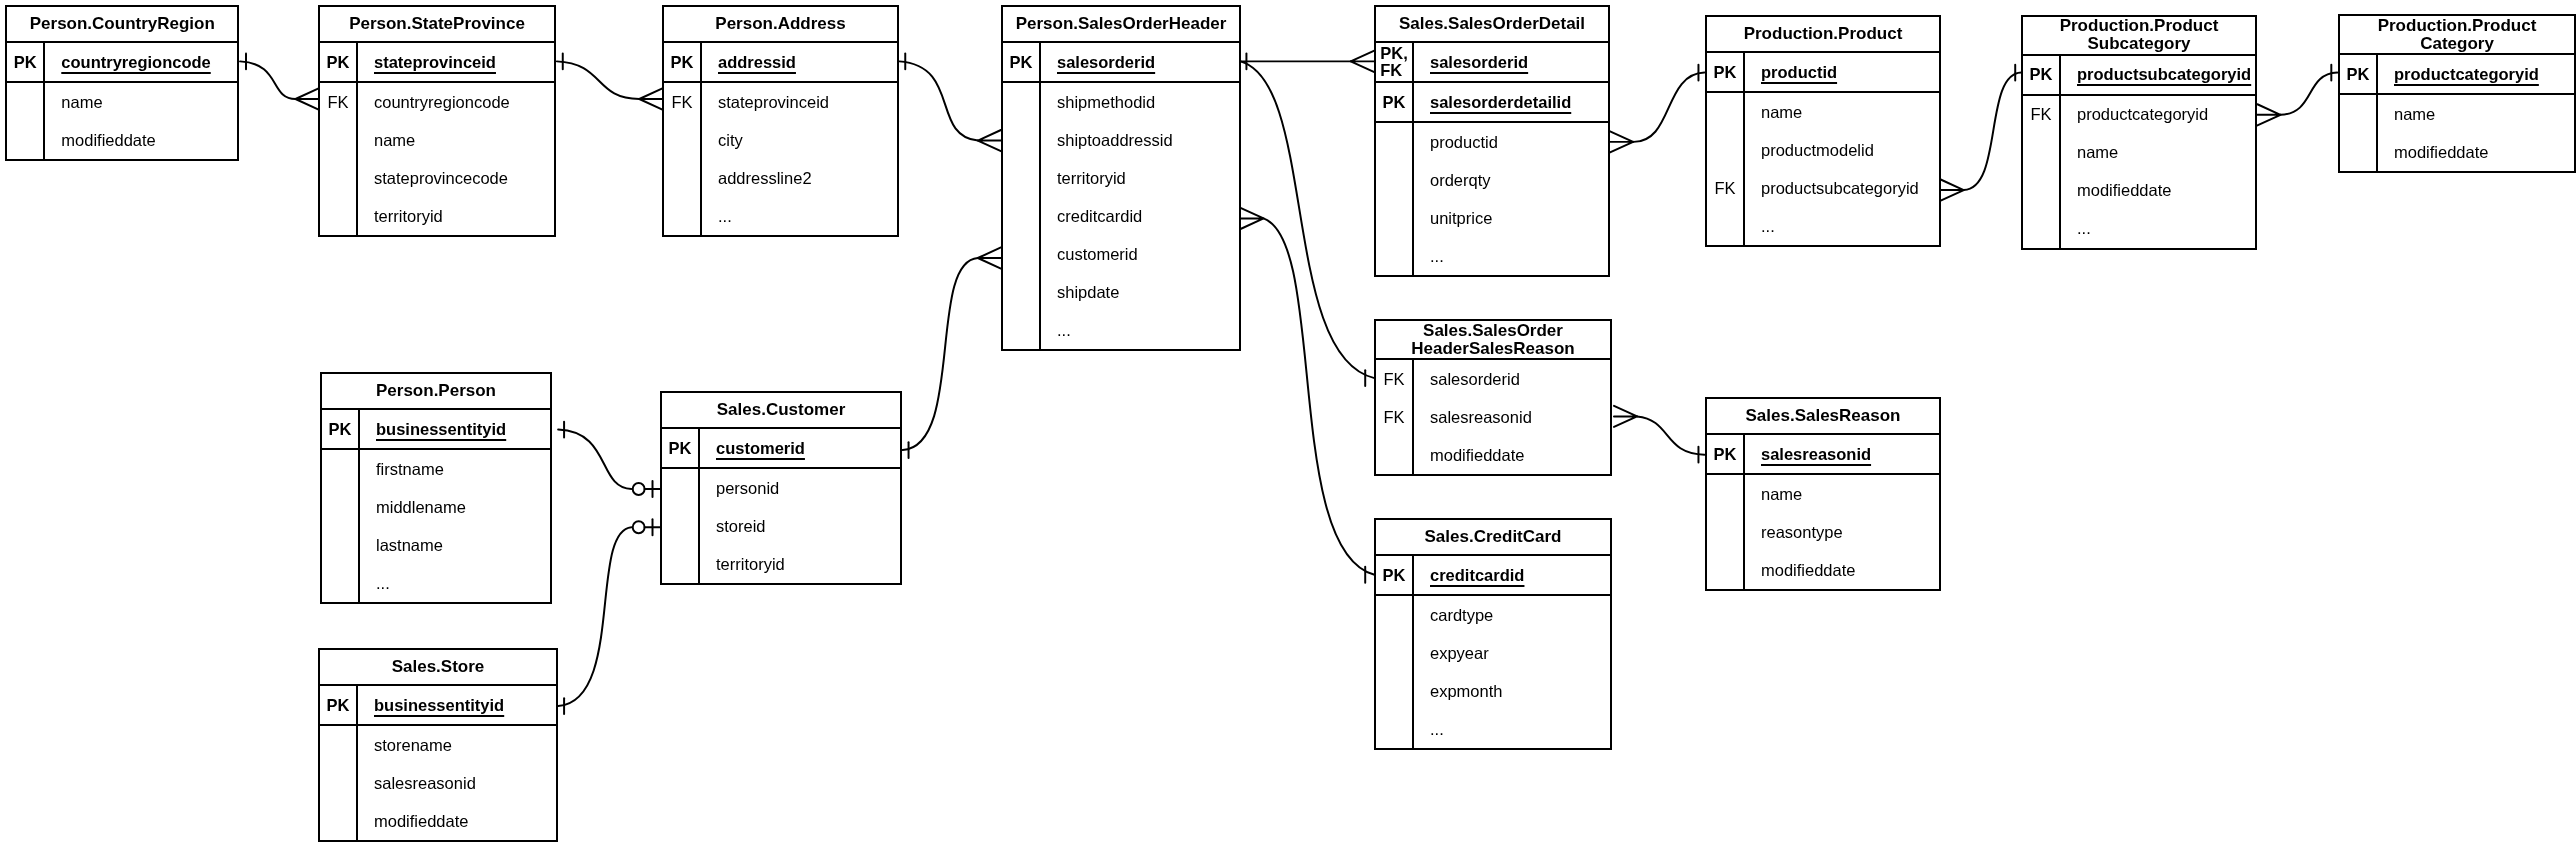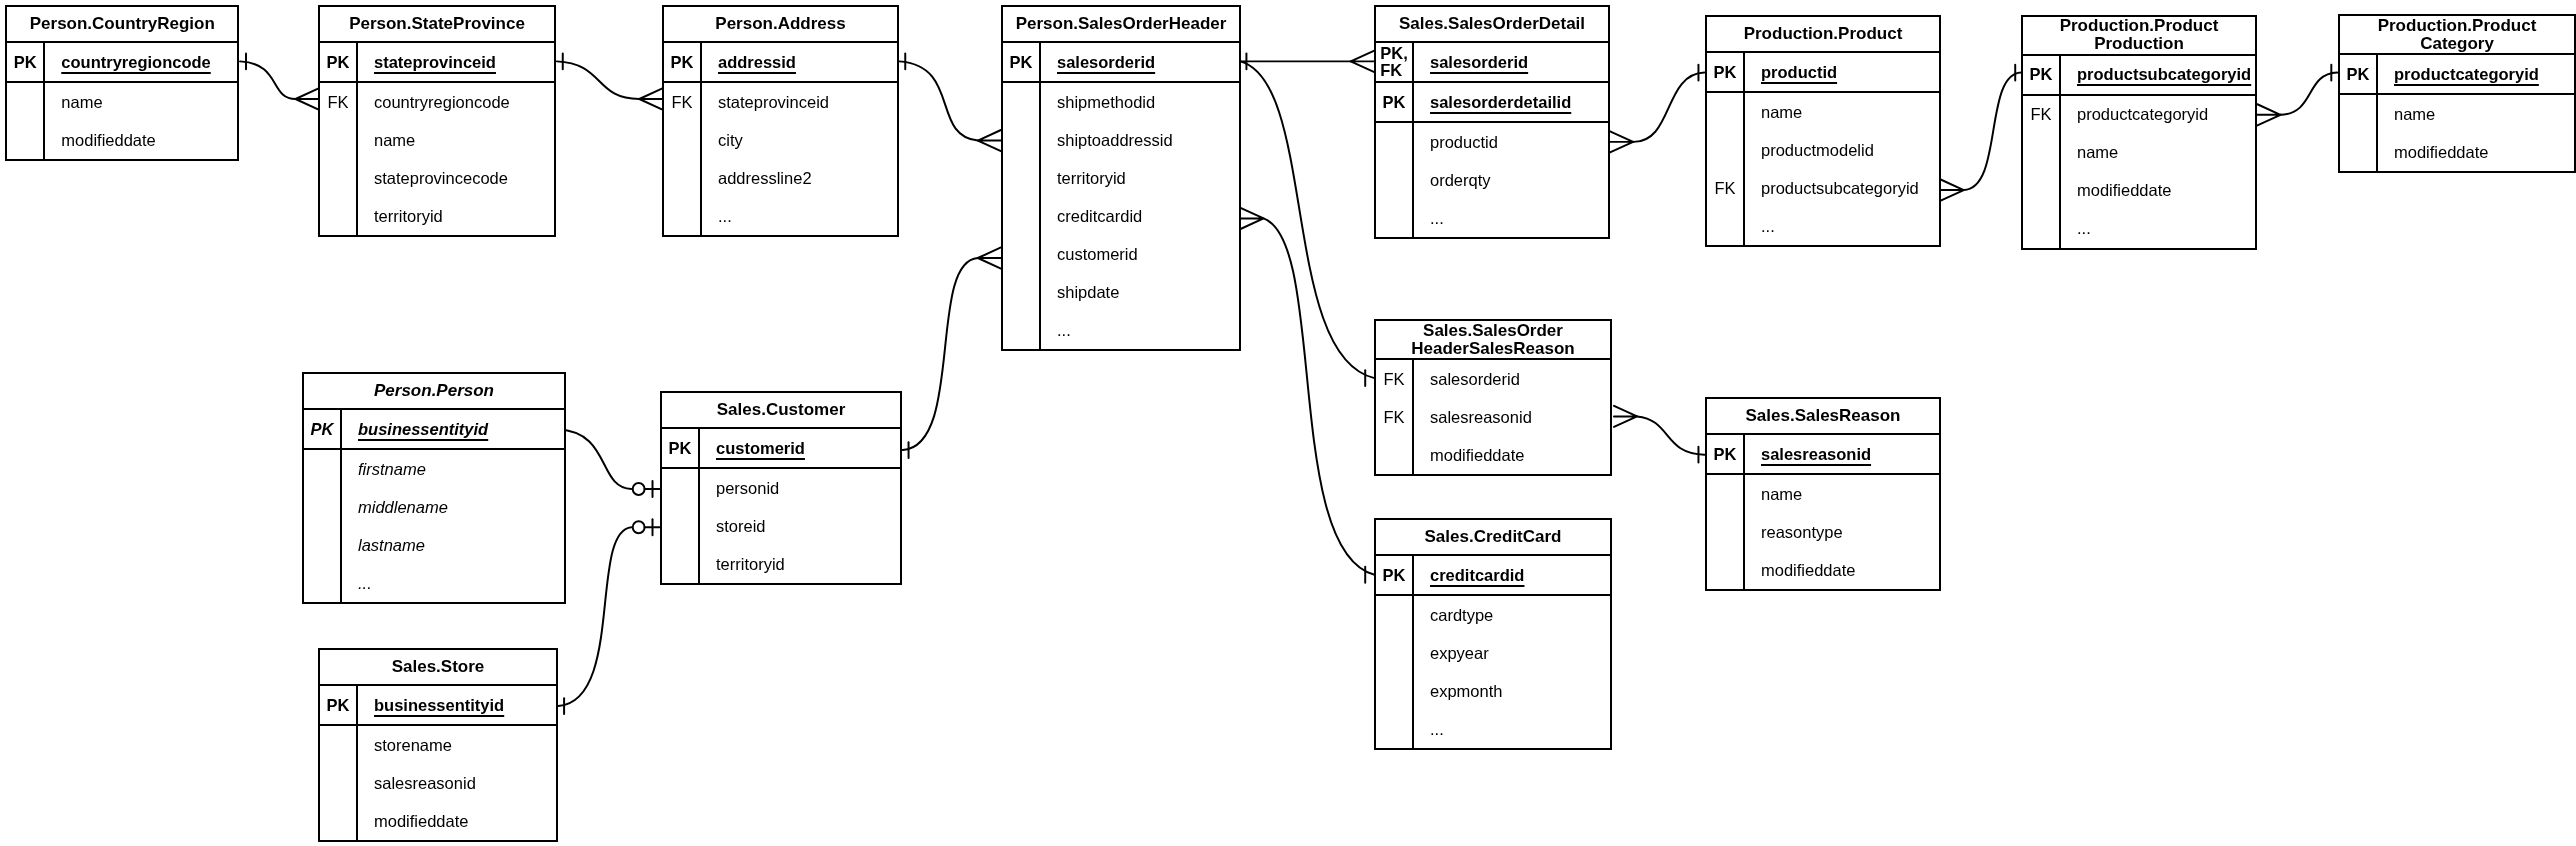--- a/index.html
+++ b/index.html
@@ -249,20 +249,24 @@
         <div class="row">
           <div class="key"></div>
           <div class="name">productid</div>
         </div>
         <div class="row">
           <div class="key"></div>
           <div class="name">orderqty</div>
         </div>
         <div class="row">
           <div class="key"></div>
+          <div class="name">unitprice</div>
+        </div>
+        <div class="row">
+          <div class="key"></div>
           <div class="name">...</div>
         </div>
       </div>
     </div>
   <div class="table" style="left:1705px;top:15px;  width:236px;">
       <div class="t-title">
         <div>Production.Product</div>
       </div>
       <div class="section">
         <div class="row">
@@ -285,21 +289,21 @@
         </div>
         <div class="row">
           <div class="key"></div>
           <div class="name">...</div>
         </div>
       </div>
     </div>
   <div class="table" style="left:2021px;top:14.5px;width:236px;">
       <div class="t-title two">
         <div>Production.Product</div>
-        <div>Production</div>
+        <div>Subcategory</div>
       </div>
       <div class="section">
         <div class="row">
           <div class="key b">PK</div>
           <div class="name pk">productsubcategoryid</div>
         </div>
       </div>
       <div class="section">
         <div class="row">
           <div class="key">FK</div>
@@ -334,21 +338,21 @@
         <div class="row">
           <div class="key"></div>
           <div class="name">name</div>
         </div>
         <div class="row">
           <div class="key"></div>
           <div class="name">modifieddate</div>
         </div>
       </div>
     </div>
-  <div class="table" style="left:302px; top:372px; width:264px;font-style:italic;">
+  <div class="table" style="left:320px; top:372px; width:232px;">
       <div class="t-title">
         <div>Person.Person</div>
       </div>
       <div class="section">
         <div class="row">
           <div class="key b">PK</div>
           <div class="name pk">businessentityid</div>
         </div>
       </div>
       <div class="section">

